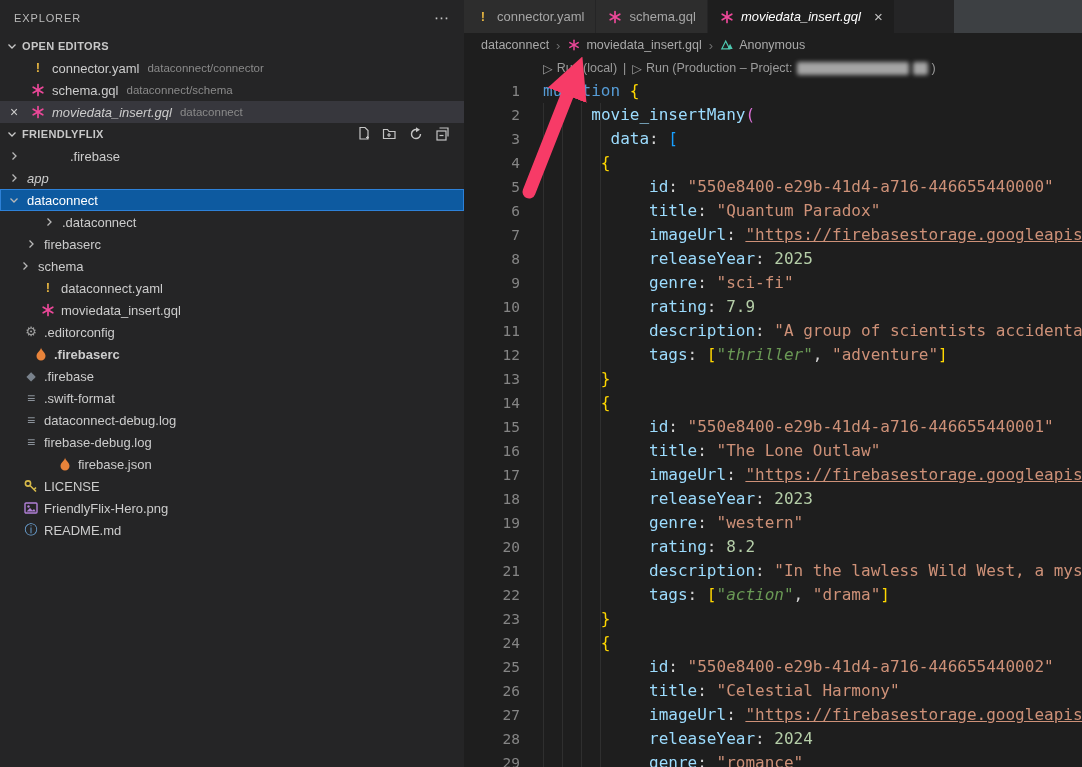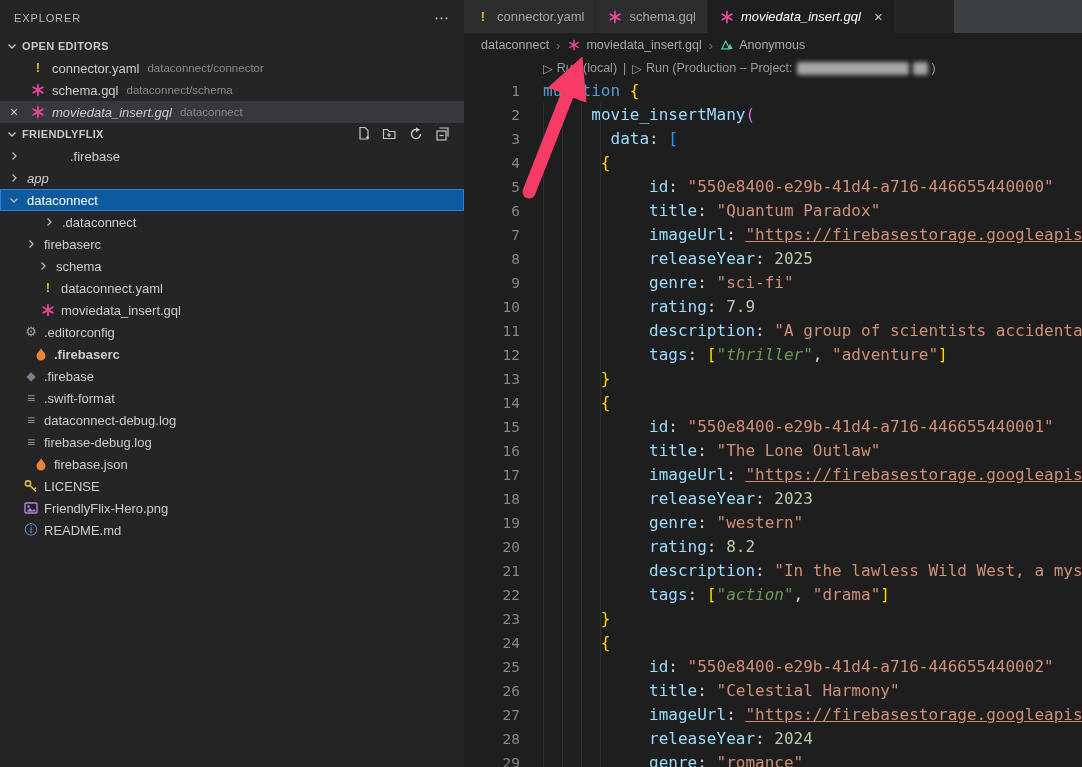--- a/index.html
+++ b/index.html
@@ -168,21 +168,21 @@
             <path d="M6.5 4.5 10 8l-3.5 3.5" fill="none" stroke="#b8b8b8" stroke-width="1.3"></path>
           </svg>
           <span>.dataconnect</span>
         </div>
         <div class="tree-row" style="padding-left: 23px;">
           <svg class="chev" viewBox="0 0 16 16">
             <path d="M6.5 4.5 10 8l-3.5 3.5" fill="none" stroke="#b8b8b8" stroke-width="1.3"></path>
           </svg>
           <span>firebaserc</span>
         </div>
-        <div class="tree-row" style="padding-left: 35px;">
+        <div class="tree-row" style="padding-left: 17px;">
           <svg class="chev" viewBox="0 0 16 16">
             <path d="M6.5 4.5 10 8l-3.5 3.5" fill="none" stroke="#b8b8b8" stroke-width="1.3"></path>
           </svg>
           <span>schema</span>
         </div>
         <div class="tree-row" style="padding-left: 40px;">
           <span class="fi fi-yaml">!</span>
           <span>dataconnect.yaml</span>
         </div>
         <div class="tree-row" style="padding-left: 40px;">
@@ -214,21 +214,21 @@
           <span>.swift-format</span>
         </div>
         <div class="tree-row" style="padding-left: 23px;">
           <span class="fi fi-lines">≡</span>
           <span>dataconnect-debug.log</span>
         </div>
         <div class="tree-row" style="padding-left: 23px;">
           <span class="fi fi-lines">≡</span>
           <span>firebase-debug.log</span>
         </div>
-        <div class="tree-row" style="padding-left: 33px;">
+        <div class="tree-row" style="padding-left: 13px; margin-left: 44px;">
           <svg class="fi" viewBox="0 0 16 16">
             <path d="M8 1.5C8.2 4.5 3.5 6.5 3.5 10a4.5 4.5 0 0 0 9 0C12.5 6.5 8.2 4.5 8 1.5Z" fill="#e8833a"></path>
           </svg>
           <span>firebase.json</span>
         </div>
         <div class="tree-row" style="padding-left: 23px;">
           <svg class="fi" viewBox="0 0 16 16">
             <circle cx="5" cy="5.5" r="2.6" fill="none" stroke="#d7ba4a" stroke-width="1.6"></circle>
             <path d="M7 7.5 13 13.5M11 11.5 13 9.5" stroke="#d7ba4a" stroke-width="1.6" fill="none"></path>
           </svg>

